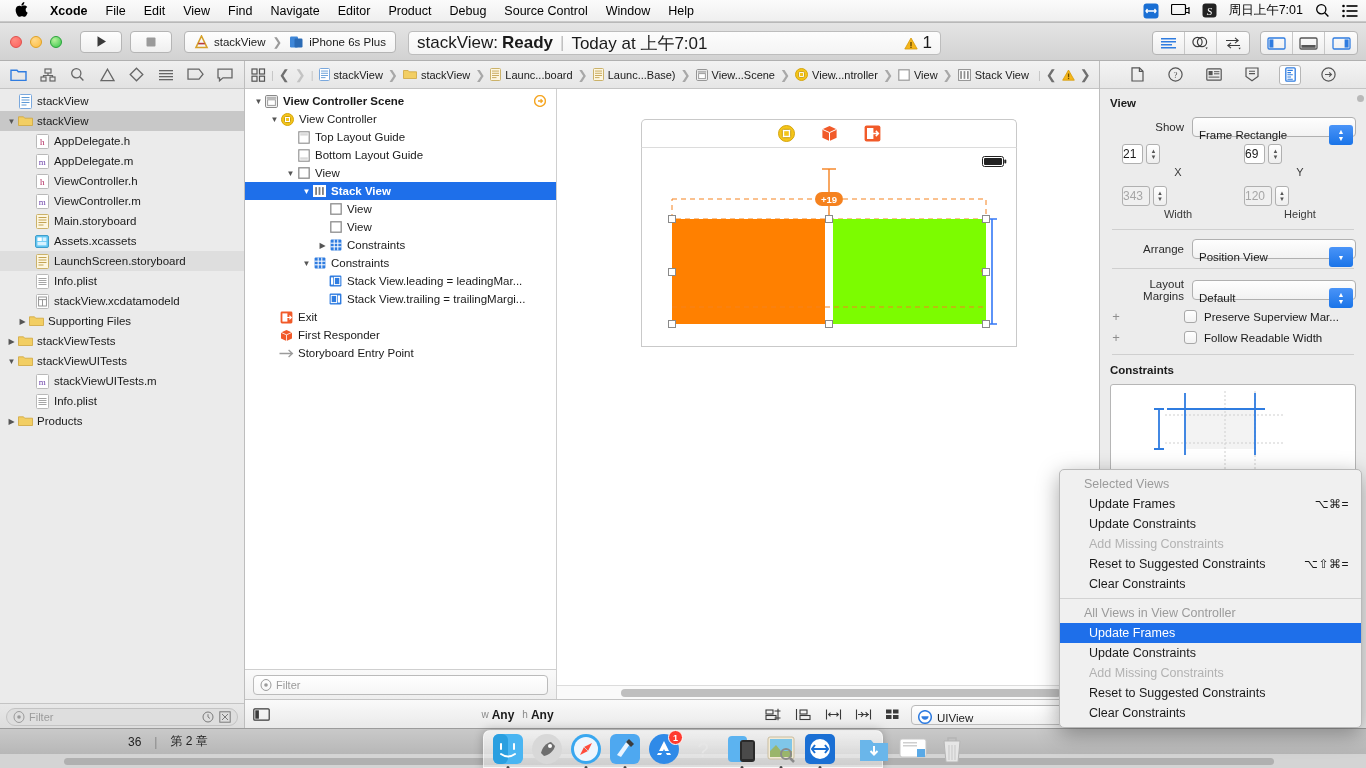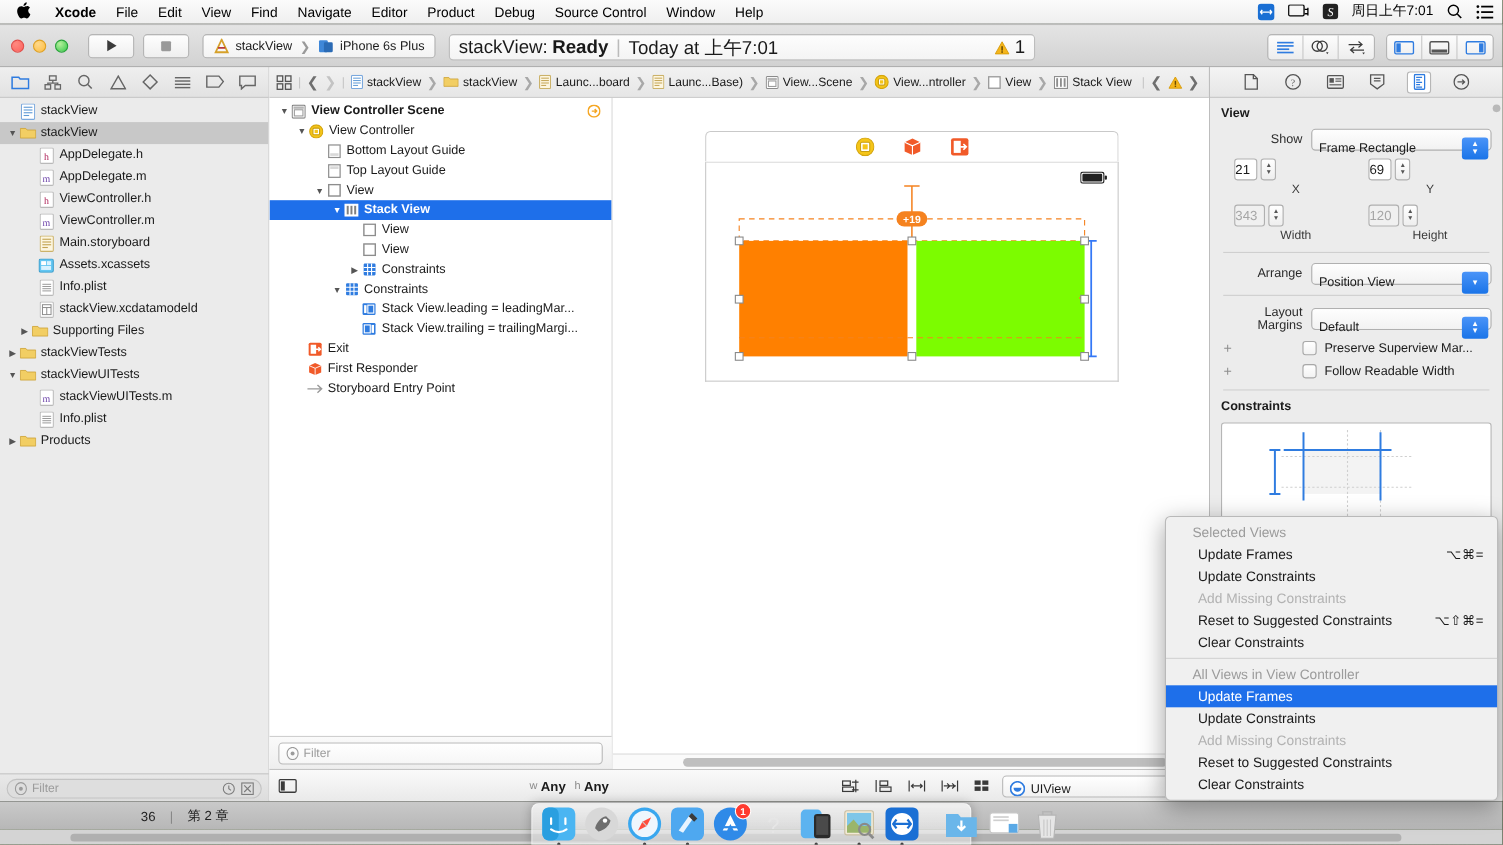--- a/index.html
+++ b/index.html
@@ -555,20 +555,34 @@
             <span class="fico">
               <svg width="14" height="13" viewBox="0 0 14 13">
                   <rect x=".5" y=".5" width="13" height="12" rx="1.5" fill="#63c6f2" stroke="#3f9ecb"></rect>
                   <rect x="2.4" y="2.4" width="4.4" height="3.6" fill="#fff"></rect>
                   <rect x="7.6" y="2.4" width="3.8" height="3.6" fill="#d7f2ff"></rect>
                   <rect x="2.4" y="6.8" width="9" height="3.6" fill="#d7f2ff"></rect>
                 </svg>
             </span>
             <span>Assets.xcassets</span>
           </div>
+          <div class="nrow sel2" style="padding-left:34px">
+            <span class="fico">
+              <svg width="13" height="15" viewBox="0 0 13 15">
+                  <rect x=".5" y=".5" width="12" height="14" rx="1" fill="#fdf6e0" stroke="#cbb26a"></rect>
+                  <g fill="#c3a352">
+                    <rect x="2.5" y="3" width="8" height="1"></rect>
+                    <rect x="2.5" y="5.5" width="8" height="1"></rect>
+                    <rect x="2.5" y="8" width="8" height="1"></rect>
+                    <rect x="2.5" y="10.5" width="5" height="1"></rect>
+                  </g>
+                </svg>
+            </span>
+            <span>LaunchScreen.storyboard</span>
+          </div>
           <div class="nrow" style="padding-left:34px">
             <span class="fico">
               <svg width="13" height="15" viewBox="0 0 13 15">
                   <rect x=".5" y=".5" width="12" height="14" rx="1" fill="#fff" stroke="#b9b9b9"></rect>
                   <g fill="#9a9a9a">
                     <rect x="2.5" y="4" width="8" height=".9"></rect>
                     <rect x="2.5" y="6" width="8" height=".9"></rect>
                     <rect x="2.5" y="8" width="8" height=".9"></rect>
                     <rect x="2.5" y="10" width="8" height=".9"></rect>
                   </g>
@@ -841,34 +855,34 @@
                       <rect x="5" y="5" width="3" height="3" fill="#f5c518"></rect>
                     </svg>
                 </span>
                 <span>View Controller</span>
               </div>
 
               <div class="orow" style="padding-left:51px">
                 <span class="oico">
                   <svg width="12" height="13" viewBox="0 0 12 13">
                       <rect x=".8" y=".8" width="10.4" height="11.4" fill="#fff" stroke="#8d8d8d" stroke-width="1.1"></rect>
-                      <rect x="2.2" y="8.3" width="7.6" height="2.4" fill="#d9d9d9"></rect>
-                    </svg>
-                </span>
-                <span>Bottom Layout Guide</span>
+                      <rect x="2.2" y="2.2" width="7.6" height="2.4" fill="#d9d9d9"></rect>
+                    </svg>
+                </span>
+                <span>Top Layout Guide</span>
               </div>
 
               <div class="orow" style="padding-left:51px">
                 <span class="oico">
                   <svg width="12" height="13" viewBox="0 0 12 13">
                       <rect x=".8" y=".8" width="10.4" height="11.4" fill="#fff" stroke="#8d8d8d" stroke-width="1.1"></rect>
-                      <rect x="2.2" y="2.2" width="7.6" height="2.4" fill="#d9d9d9"></rect>
-                    </svg>
-                </span>
-                <span>Top Layout Guide</span>
+                      <rect x="2.2" y="8.3" width="7.6" height="2.4" fill="#d9d9d9"></rect>
+                    </svg>
+                </span>
+                <span>Bottom Layout Guide</span>
               </div>
 
               <div class="orow" style="padding-left:40px">
                 <span class="tw">▼</span>
                 <span class="oico">
                   <svg width="12" height="12" viewBox="0 0 12 12">
                       <rect x=".8" y=".8" width="10.4" height="10.4" fill="#fff" stroke="#8d8d8d" stroke-width="1.3"></rect>
                     </svg>
                 </span>
                 <span>View</span>

